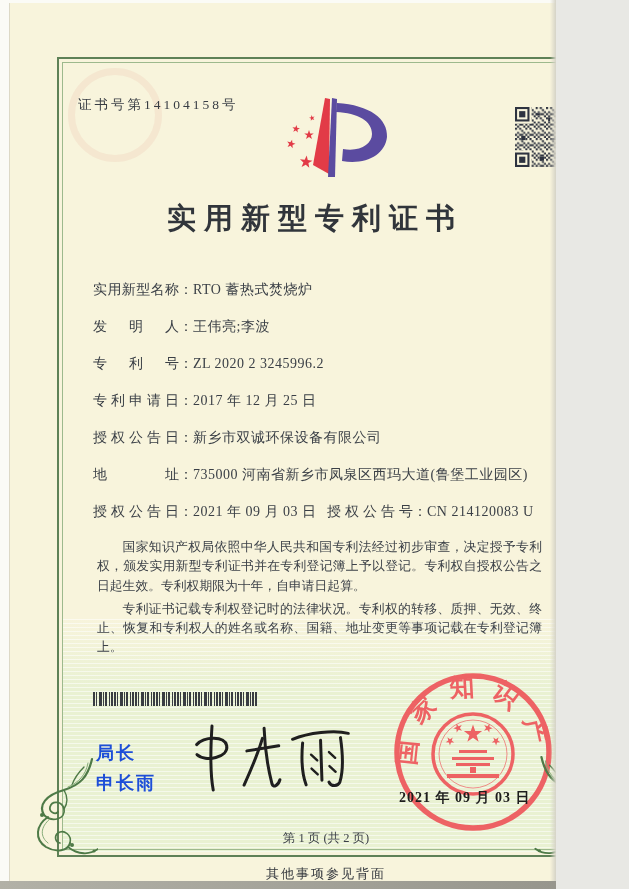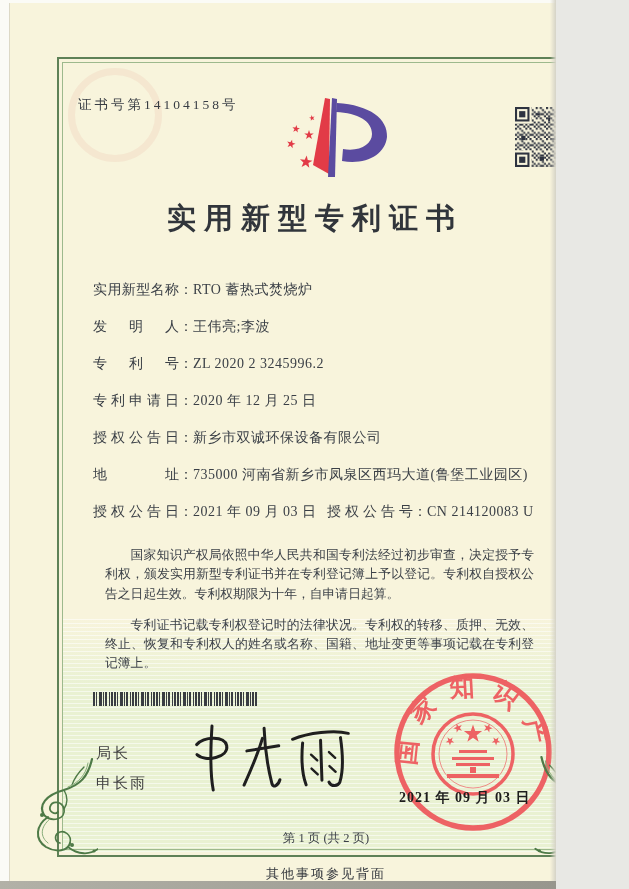--- a/index.html
+++ b/index.html
@@ -23,23 +23,23 @@
   .cert-no{position:absolute;left:78px;top:96px;font-size:13.5px;letter-spacing:3px;color:#383d44;}
   .logo{position:absolute;left:280px;top:96px;}
   .qr{position:absolute;left:515px;top:107px;}
   .title{position:absolute;left:44px;top:197px;width:538px;margin:2px;text-align:center;
          font-size:29px;font-weight:700;letter-spacing:8px;color:#31353b;}
   .row{position:absolute;left:93px;font-size:14px;white-space:nowrap;color:#3a3f46;}
   .flabel{display:inline-block;width:86px;text-align:justify;text-align-last:justify;vertical-align:bottom;}
   .fvalue{letter-spacing:.5px;}
   .paras{position:absolute;left:93px;top:534px;width:453px;font-size:12.8px;line-height:19.3px;
          text-align:justify;color:#3c4148;}
-  .paras p{margin:12px;text-indent:2em;}
+  .paras p{margin:4px;text-indent:2em;}
   .barcode{position:absolute;left:93px;top:692px;}
-  .bureau{position:absolute;left:96px;top:738px;font-size:15px;line-height:30px;letter-spacing:2px;color:#404040;}
+  .bureau{position:absolute;left:96px;top:738px;font-size:18px;line-height:30px;letter-spacing:2px;color:#1d4ed8;font-weight:bold;}
   .signature{position:absolute;left:185px;top:718px;transform:rotate(-2deg);}
   .seal{position:absolute;left:388px;top:668px;opacity:.9;}
   .seal-date{position:absolute;left:399px;top:789px;width:140px;font-size:14px;font-weight:700;
              color:#1d1d1d;letter-spacing:1px;white-space:nowrap;}
   .pageno{position:absolute;left:57px;top:830px;width:538px;text-align:center;font-size:12.5px;color:#3a3f46;}
   .backnote{position:absolute;left:57px;top:865px;width:538px;text-align:center;font-size:13px;
             letter-spacing:2px;color:#33373d;}
   .orn{position:absolute;}
 </style>
 </head>
@@ -129,21 +129,21 @@
   <div class="row" style="top:281px">
     <span class="flabel">实用新型名称</span><span>：</span><span class="fvalue">RTO 蓄热式焚烧炉</span>
   </div>
   <div class="row" style="top:318px">
     <span class="flabel">发明人</span><span>：</span><span class="fvalue">王伟亮;李波</span>
   </div>
   <div class="row" style="top:355px">
     <span class="flabel">专利号</span><span>：</span><span class="fvalue">ZL 2020 2 3245996.2</span>
   </div>
   <div class="row" style="top:392px">
-    <span class="flabel">专利申请日</span><span>：</span><span class="fvalue">2020 年 12 月 25 日</span>
+    <span class="flabel">专利申请日</span><span>：</span><span class="fvalue">2017 年 12 月 25 日</span>
   </div>
   <div class="row" style="top:429px">
     <span class="flabel">授权公告日</span><span>：</span><span class="fvalue">新乡市双诚环保设备有限公司</span>
   </div>
   <div class="row" style="top:466px">
     <span class="flabel">地址</span><span>：</span><span class="fvalue">735000 河南省新乡市凤泉区西玛大道(鲁堡工业园区)</span>
   </div>
   <div class="row" style="top:503px">
     <span class="flabel">授权公告日</span><span>：</span><span class="fvalue">2021 年 09 月 03 日</span>
   </div>

